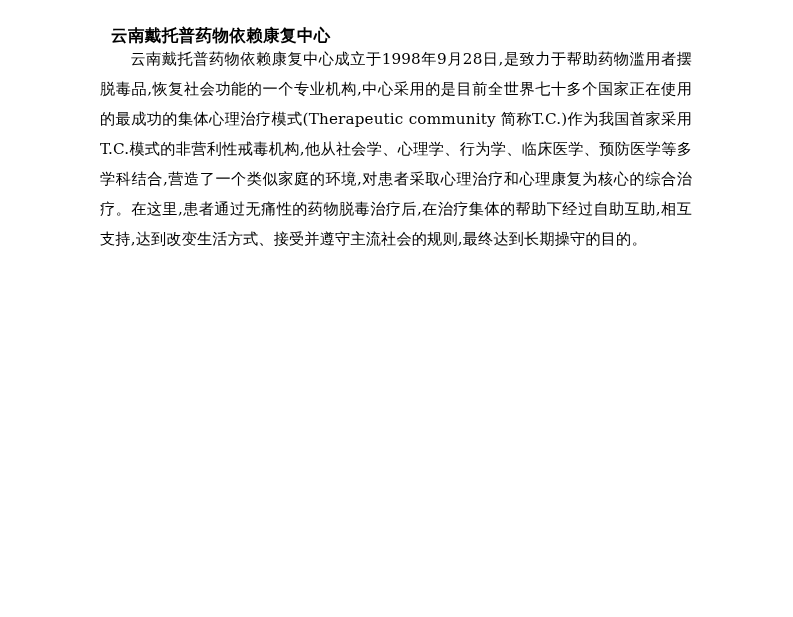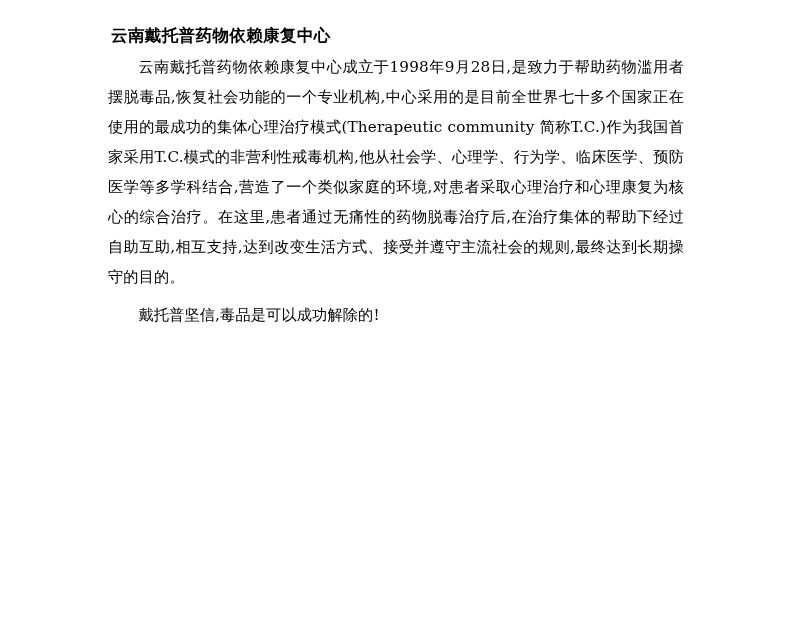--- a/index.html
+++ b/index.html
@@ -44,33 +44,32 @@
     width: 592px;
   }
 
   .para {
     font-size: 15.2px;
     line-height: 30px;
     text-align: justify;
     text-align-last: left;
     text-justify: inter-character;
     text-indent: 2em;
-    margin: 8px;
+    margin: 0;
     letter-spacing: 0.15px;
     font-family: "DejaVu Serif", "Liberation Serif", serif;
     word-break: break-all;
   }
 
   .para.p1 { margin-bottom: 0px; }
 </style>
 </head>
 <body>
 
 <div class="page">
 
   <h1 class="doc-title">云南戴托普药物依赖康复中心</h1>
 
   <div class="body-block">
     <p class="para p1">云南戴托普药物依赖康复中心成立于1998年9月28日,是致力于帮助药物滥用者摆脱毒品,恢复社会功能的一个专业机构,中心采用的是目前全世界七十多个国家正在使用的最成功的集体心理治疗模式(Therapeutic community 简称T.C.)作为我国首家采用T.C.模式的非营利性戒毒机构,他从社会学、心理学、行为学、临床医学、预防医学等多学科结合,营造了一个类似家庭的环境,对患者采取心理治疗和心理康复为核心的综合治疗。在这里,患者通过无痛性的药物脱毒治疗后,在治疗集体的帮助下经过自助互助,相互支持,达到改变生活方式、接受并遵守主流社会的规则,最终达到长期操守的目的。</p>
-    <p class="para">戴托普坚信,毒品是可以成功解除的!</p>
   </div>
 
 </div>
 
 </body></html>

